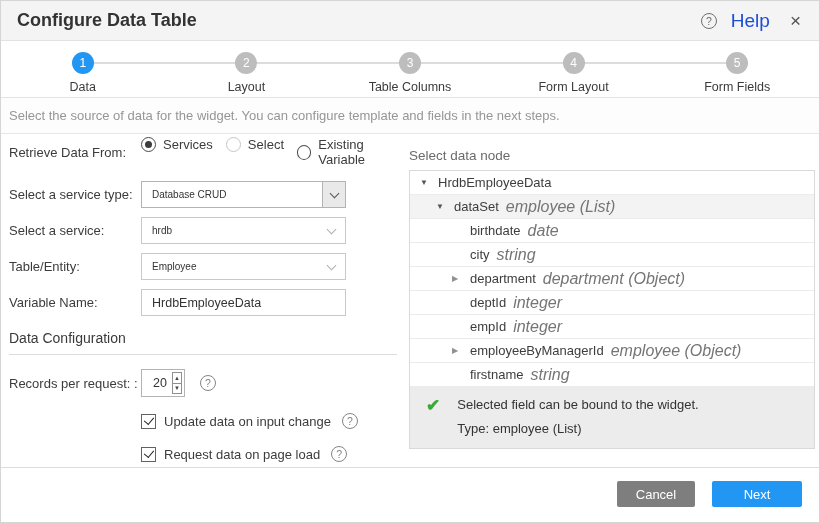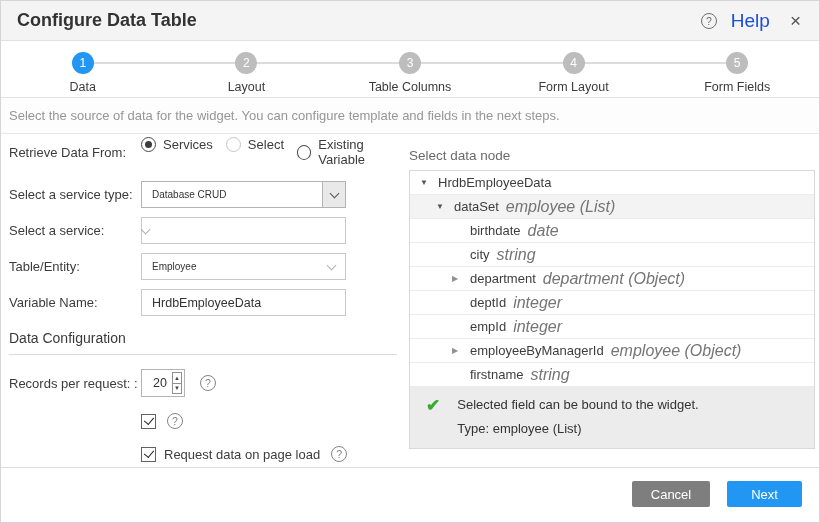--- a/index.html
+++ b/index.html
@@ -85,21 +85,21 @@
   .tree-msg{background:#ececec; display:flex; padding:10px 12px 12px 16px;}
   .msg-check{color:var(--green); font-size:17px; font-weight:bold; line-height:18px; flex:0 0 auto;}
   .msg-lines{margin-left:17px;}
   .msg-line{font-size:13px; color:#333;}
   .msg-line + .msg-line{margin-top:9px;}
 
   
   .footer{height:55px; border-top:1px solid #ddd; display:flex; align-items:flex-start; justify-content:flex-end; gap:17px; padding:13px 17px 0 0; flex:0 0 auto;}
   .btn{height:26px; border:0; border-radius:2px; color:#fff; font-family:"Liberation Sans", sans-serif; font-size:13px; cursor:pointer;}
   .btn-cancel{width:78px; background:var(--cancel);}
-  .btn-next{width:75px; background:var(--accent);}
+  .btn-next{width:90px; background:var(--accent);}
 </style>
 </head>
 <body>
 
 <div class="dialog">
 
   <div class="hdr">
     <div class="hdr-title">Configure Data Table</div>
     <div class="hdr-right">
       <span class="qcircle">?</span>
@@ -165,20 +165,21 @@
             <div class="ctrl select-native">
               <span class="val">Database CRUD</span>
               <span class="native-arrow">
                 <span class="chev"></span>
               </span>
             </div>
           </div>
           <div class="frow">
             <div class="flabel">Select a service:</div>
             <div class="ctrl select-plain">
+              <span class="val">hrdb</span>
               <span class="chev light"></span>
             </div>
           </div>
           <div class="frow">
             <div class="flabel">Table/Entity:</div>
             <div class="ctrl select-plain">
               <span class="val">Employee</span>
               <span class="chev light"></span>
             </div>
           </div>
@@ -199,20 +200,21 @@
             <div class="spin-btn up">▲</div>
             <div class="spin-btn">▼</div>
           </div>
         </div>
         <span class="help-q">?</span>
       </div>
 
       <div>
           <div class="cb-row">
             <span class="checkbox checked"></span>
+            <span class="cb-text">Update data on input change</span>
             <span class="help-q">?</span>
           </div>
           <div class="cb-row">
             <span class="checkbox checked"></span>
             <span class="cb-text">Request data on page load</span>
             <span class="help-q">?</span>
           </div>
         </div>
     </div>
 

